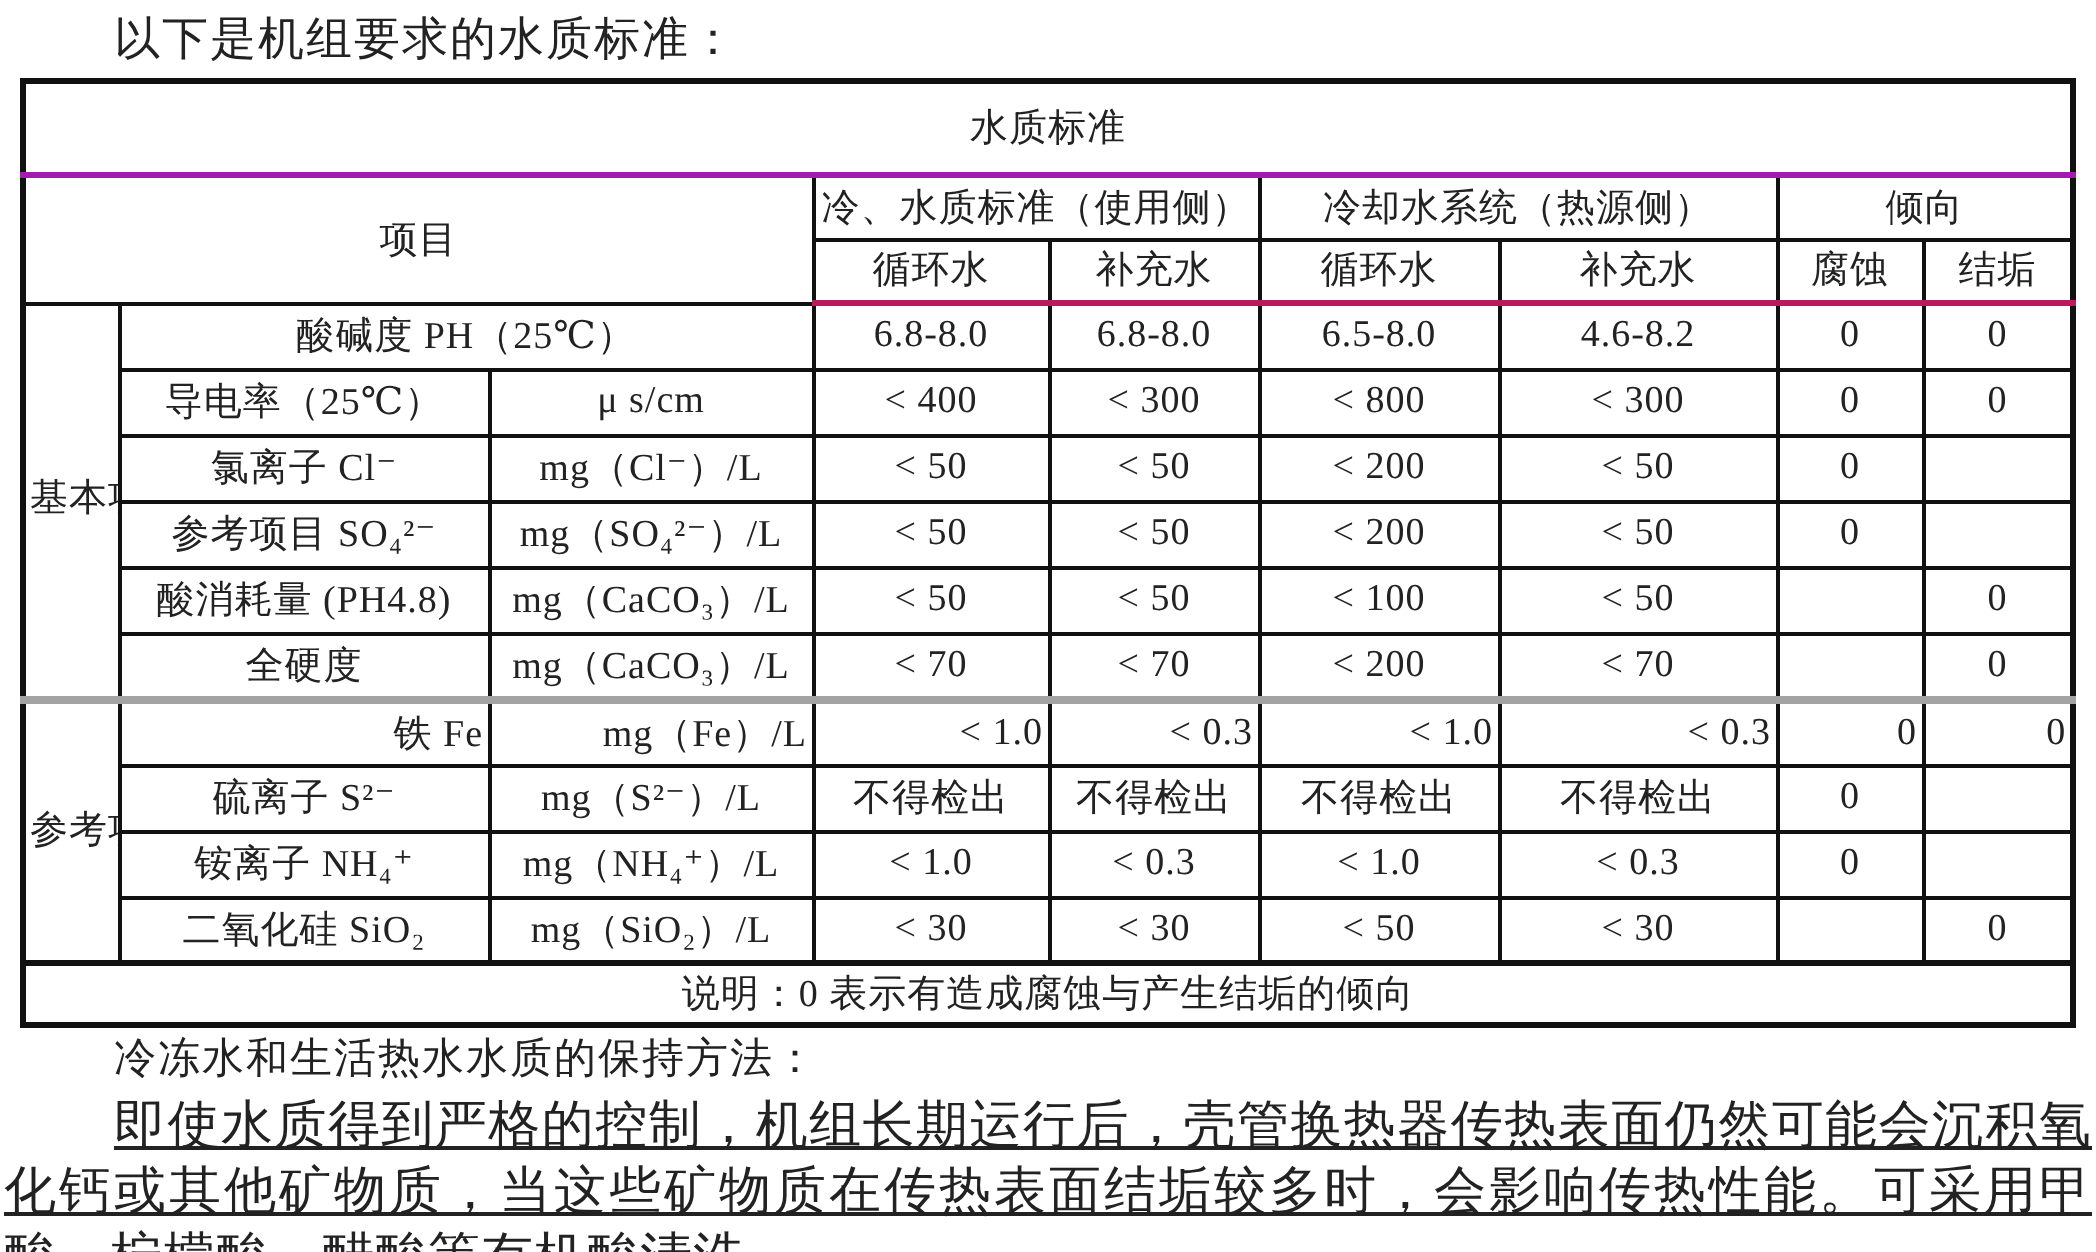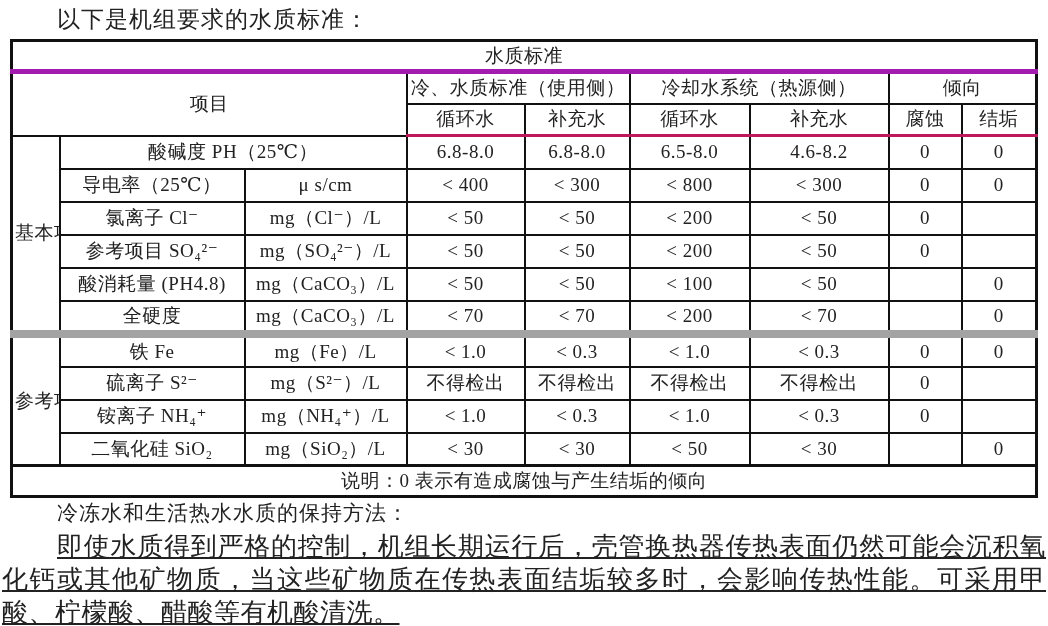--- a/index.html
+++ b/index.html
@@ -30,25 +30,25 @@
   table.wq td {
     border: 2px solid #111;
     text-align: center;
     vertical-align: middle;
     font-size: 19px;
     padding: 0 2px;
     letter-spacing: 0.5px;
     overflow: hidden;
     white-space: nowrap;
   }
-  tr.title-row td { height: 31px; border-bottom: 5px solid #a21caf; }
+  tr.title-row td { height: 47px; border-bottom: 3px solid #a21caf; }
   tr.head1 td { height: 32px; }
   tr.head2 td { height: 32px; border-bottom: 3px solid #be185d; }
   tr.data td { height: 33px; }
-  tr.group-start td { border-top: 8px solid #a3a3a3; }
+  tr.group-start td { border-top: 4px solid #a3a3a3; text-align: right; }
   tr.note-row td { height: 31px; border-top: 3px solid #111; margin-top: 40px; }
 
   td.vert {
     padding: 0 13px;
     line-height: 46px;
     font-size: 19px;
     word-break: break-all;
     white-space: normal;
   }
   td.vert.ref { line-height: 32px; }

